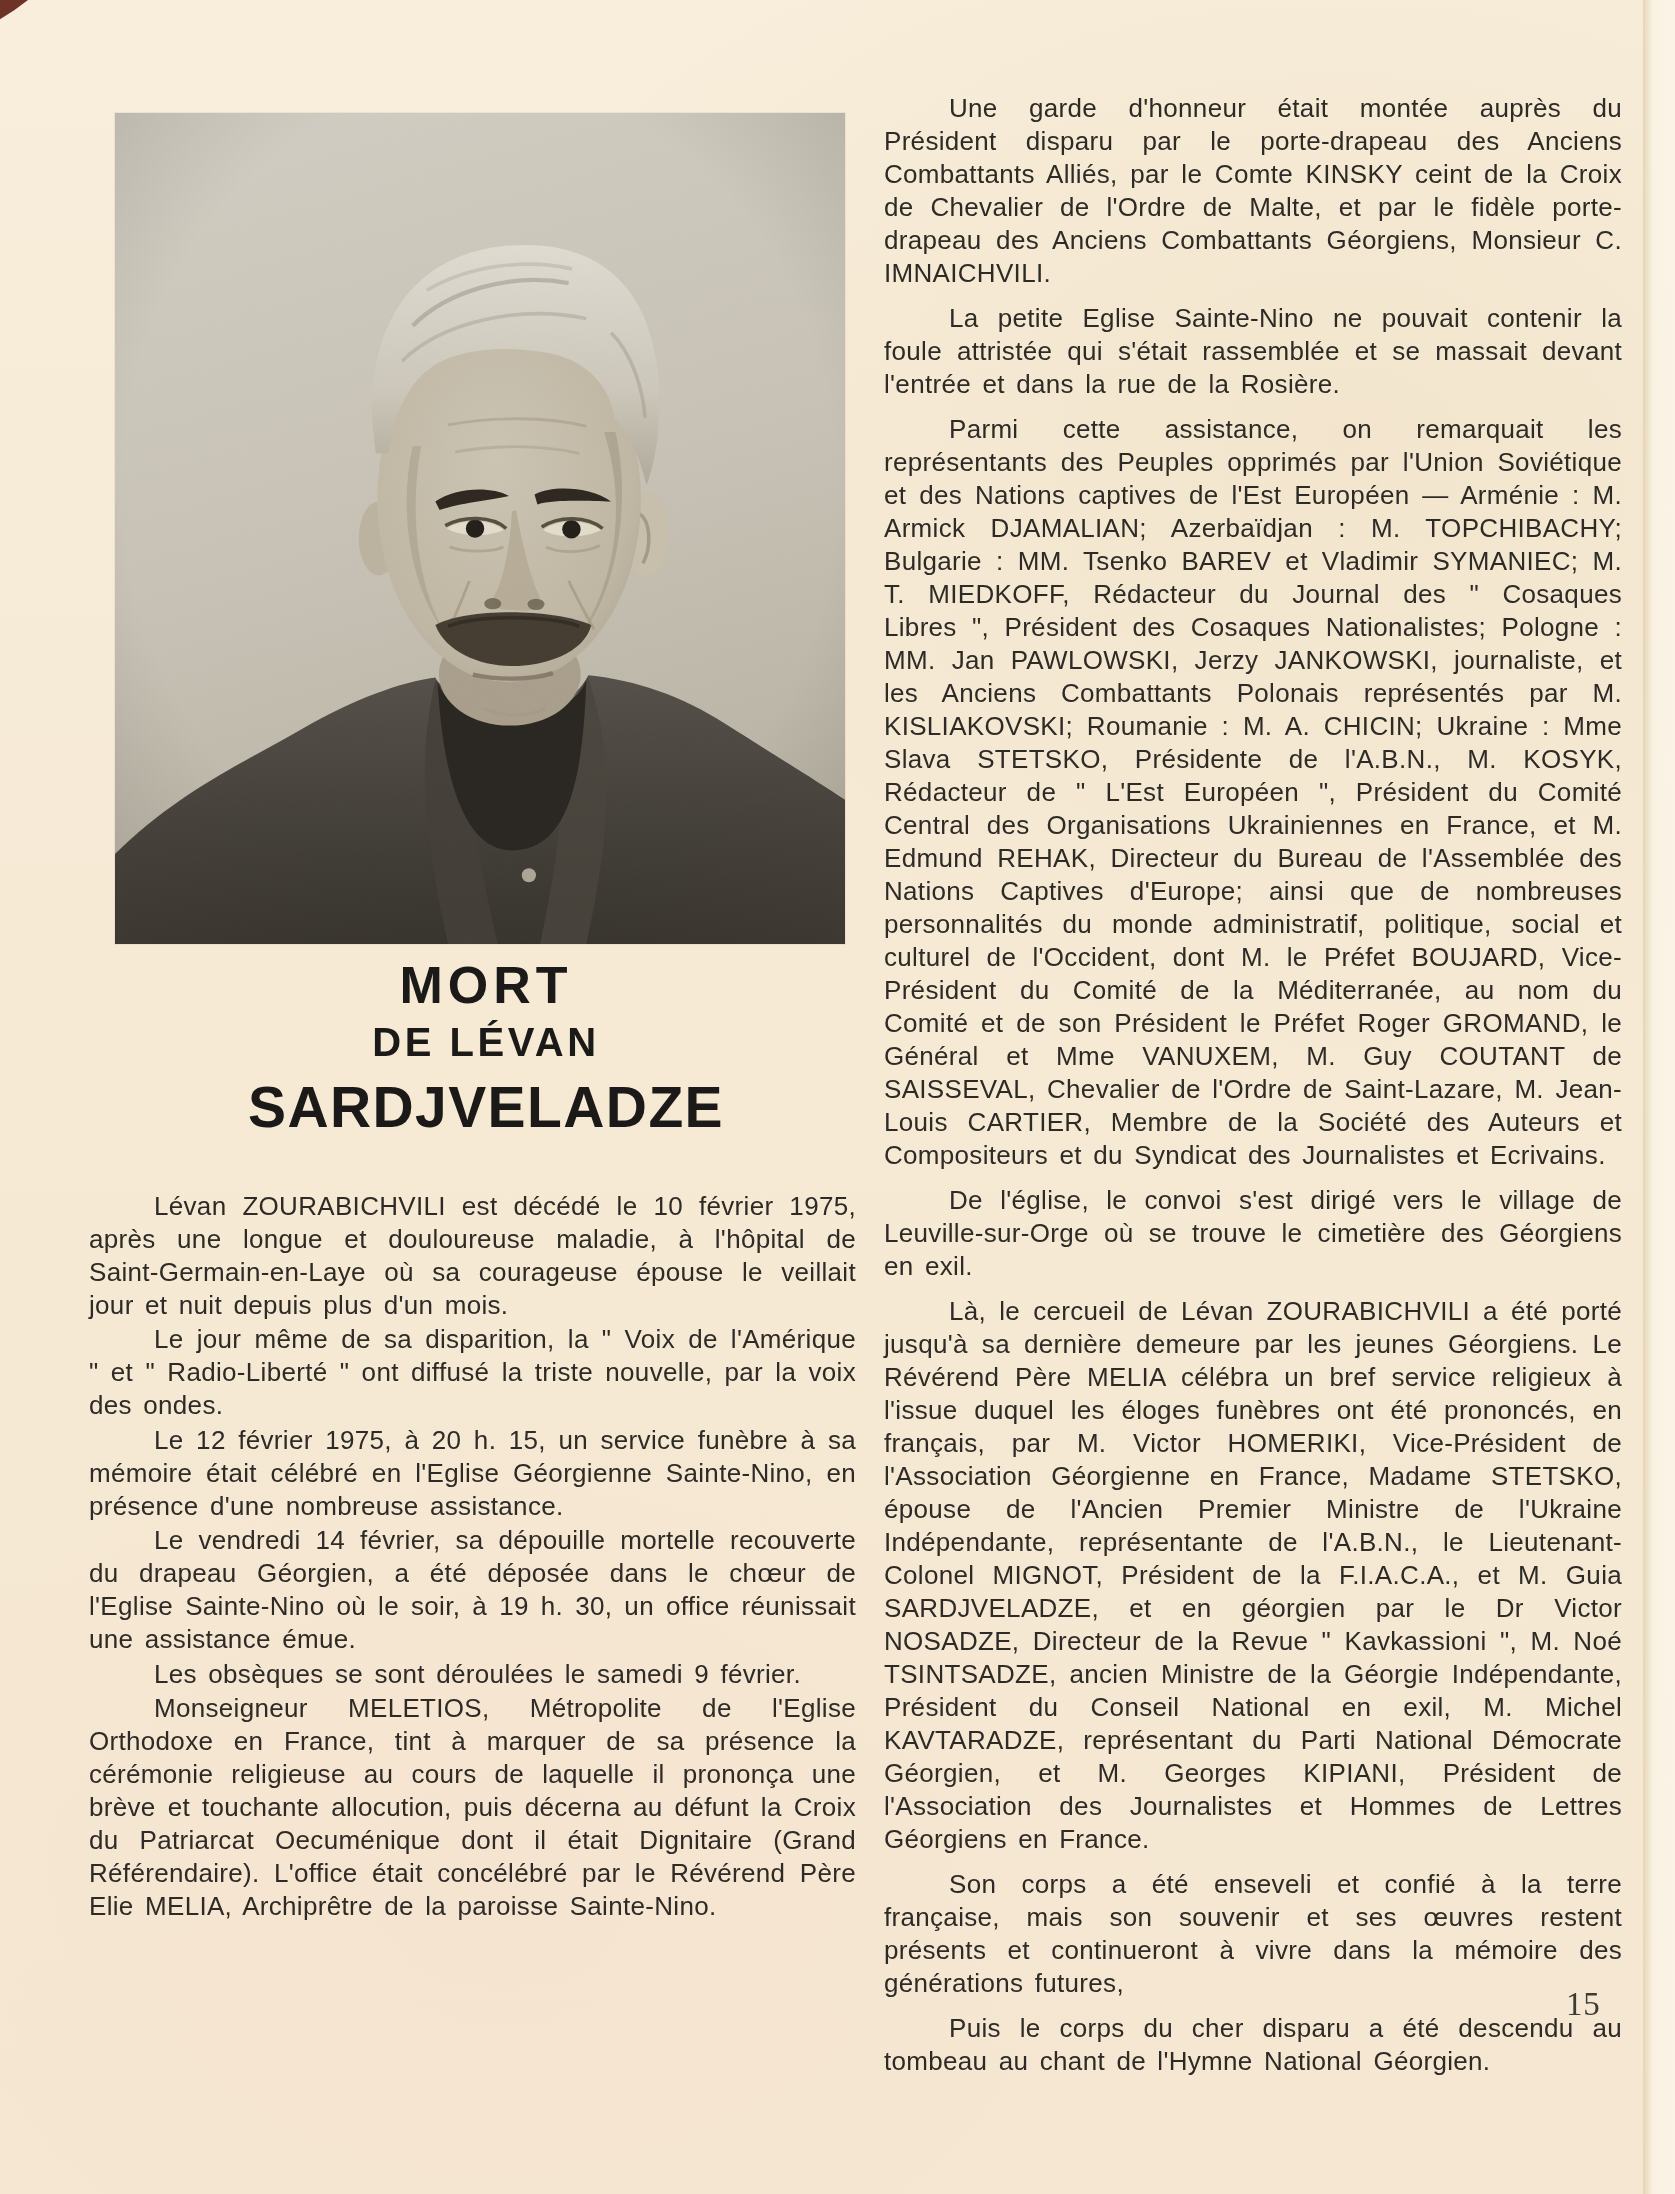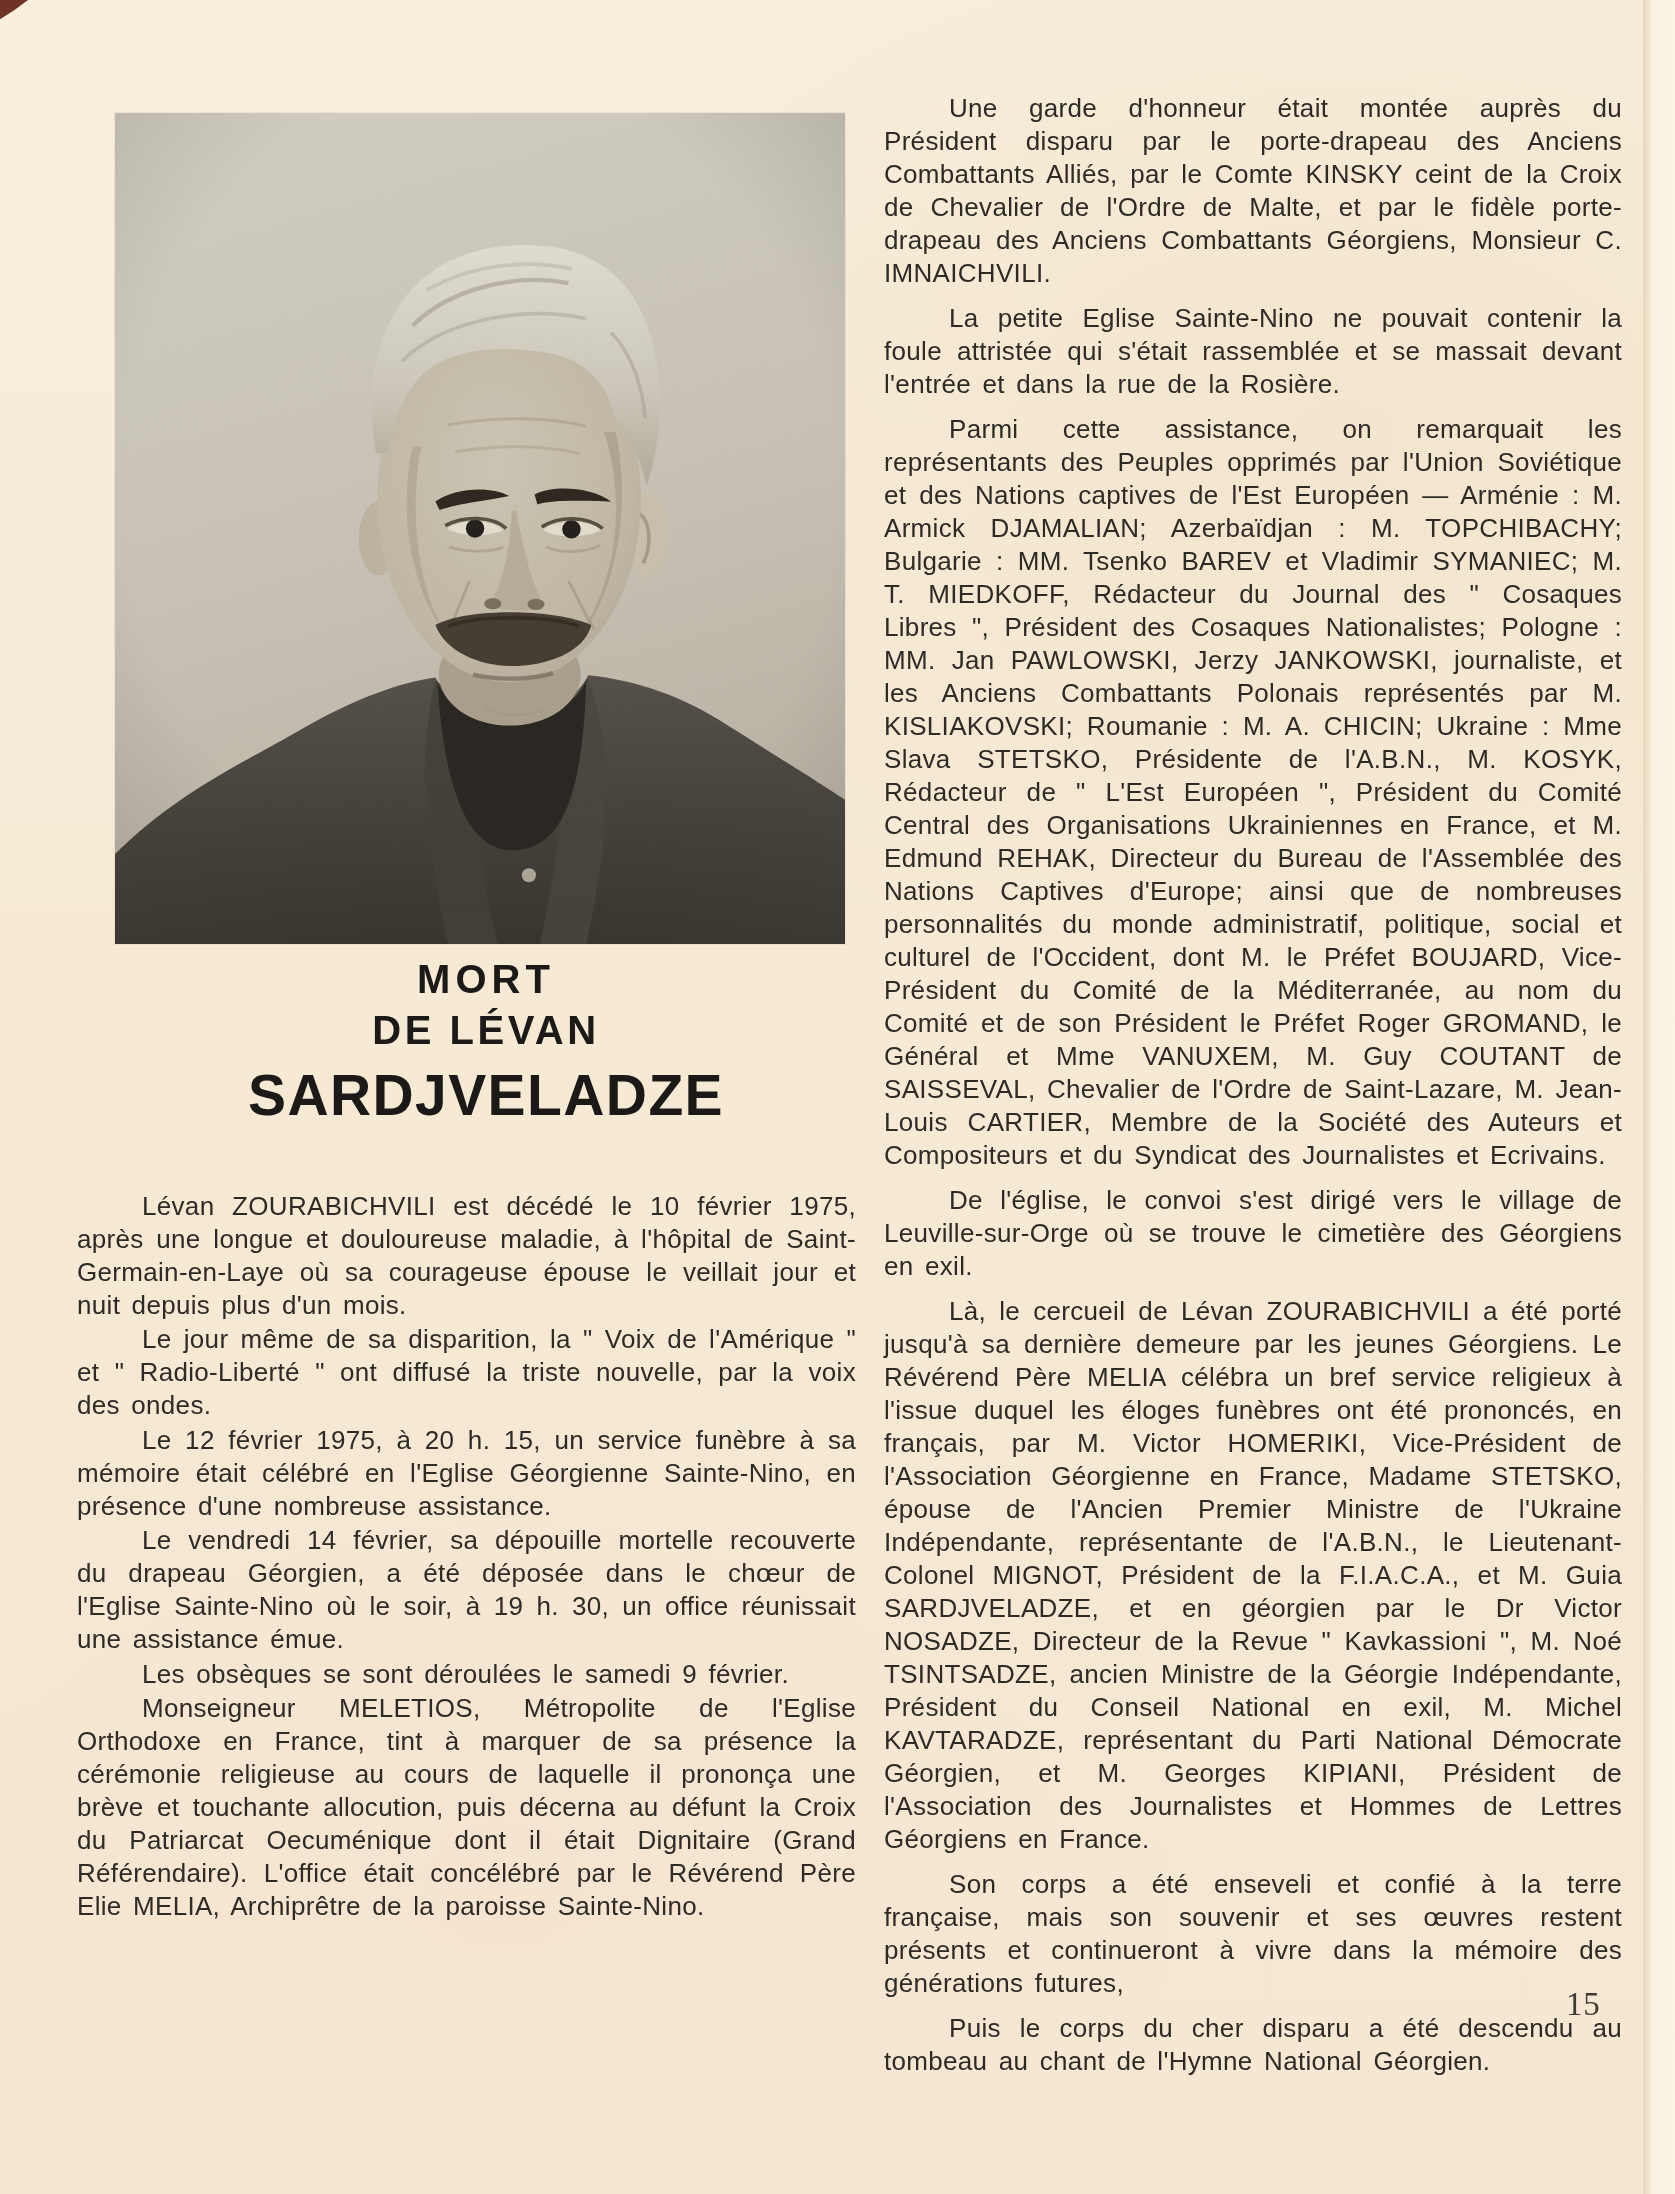--- a/index.html
+++ b/index.html
@@ -26,32 +26,32 @@
   .photo{
     position:absolute;left:115px;top:113px;width:730px;height:831px;margin:0;
     box-shadow:0 0 0 0.7px rgba(120,100,70,.12);
   }
   .photo svg{display:block;width:100%;height:100%;}
   .title-block{
     position:absolute;left:77px;top:959px;width:779px;
     text-align:center;padding-left:39px;box-sizing:border-box;
     color:#1b1a18;
   }
-  .title-line-1{font-size:40px;font-weight:bold;letter-spacing:5px;line-height:1;}
+  .title-line-1{font-size:52px;font-weight:bold;letter-spacing:5px;line-height:1;}
   .title-line-2{font-size:40px;font-weight:bold;letter-spacing:3.5px;line-height:1;margin-top:11px;}
   .title-line-3{font-size:57px;font-weight:bold;letter-spacing:1.4px;line-height:1;margin-top:17px;}
   .column{
     position:absolute;
     font-size:26px;line-height:33px;
     text-align:justify;
     word-spacing:.15em;letter-spacing:.012em;
   }
   .column p{margin:0;text-indent:65px;}
   .column.left{left:77px;top:1190px;width:779px;}
-  .column.left p{margin-bottom:1.4px;}
+  .column.left p{margin-bottom:1.4px;margin-left:12px;}
   .column.right{left:884px;top:92px;width:738px;}
   .column.right p{margin-bottom:12px;}
   .page-number{
     position:absolute;left:1566px;top:1986px;
     font-family:"Liberation Serif","DejaVu Serif",serif;
     font-size:33px;color:#3e3a34;letter-spacing:0.7px;
   }
 </style>
 </head>
 <body>

